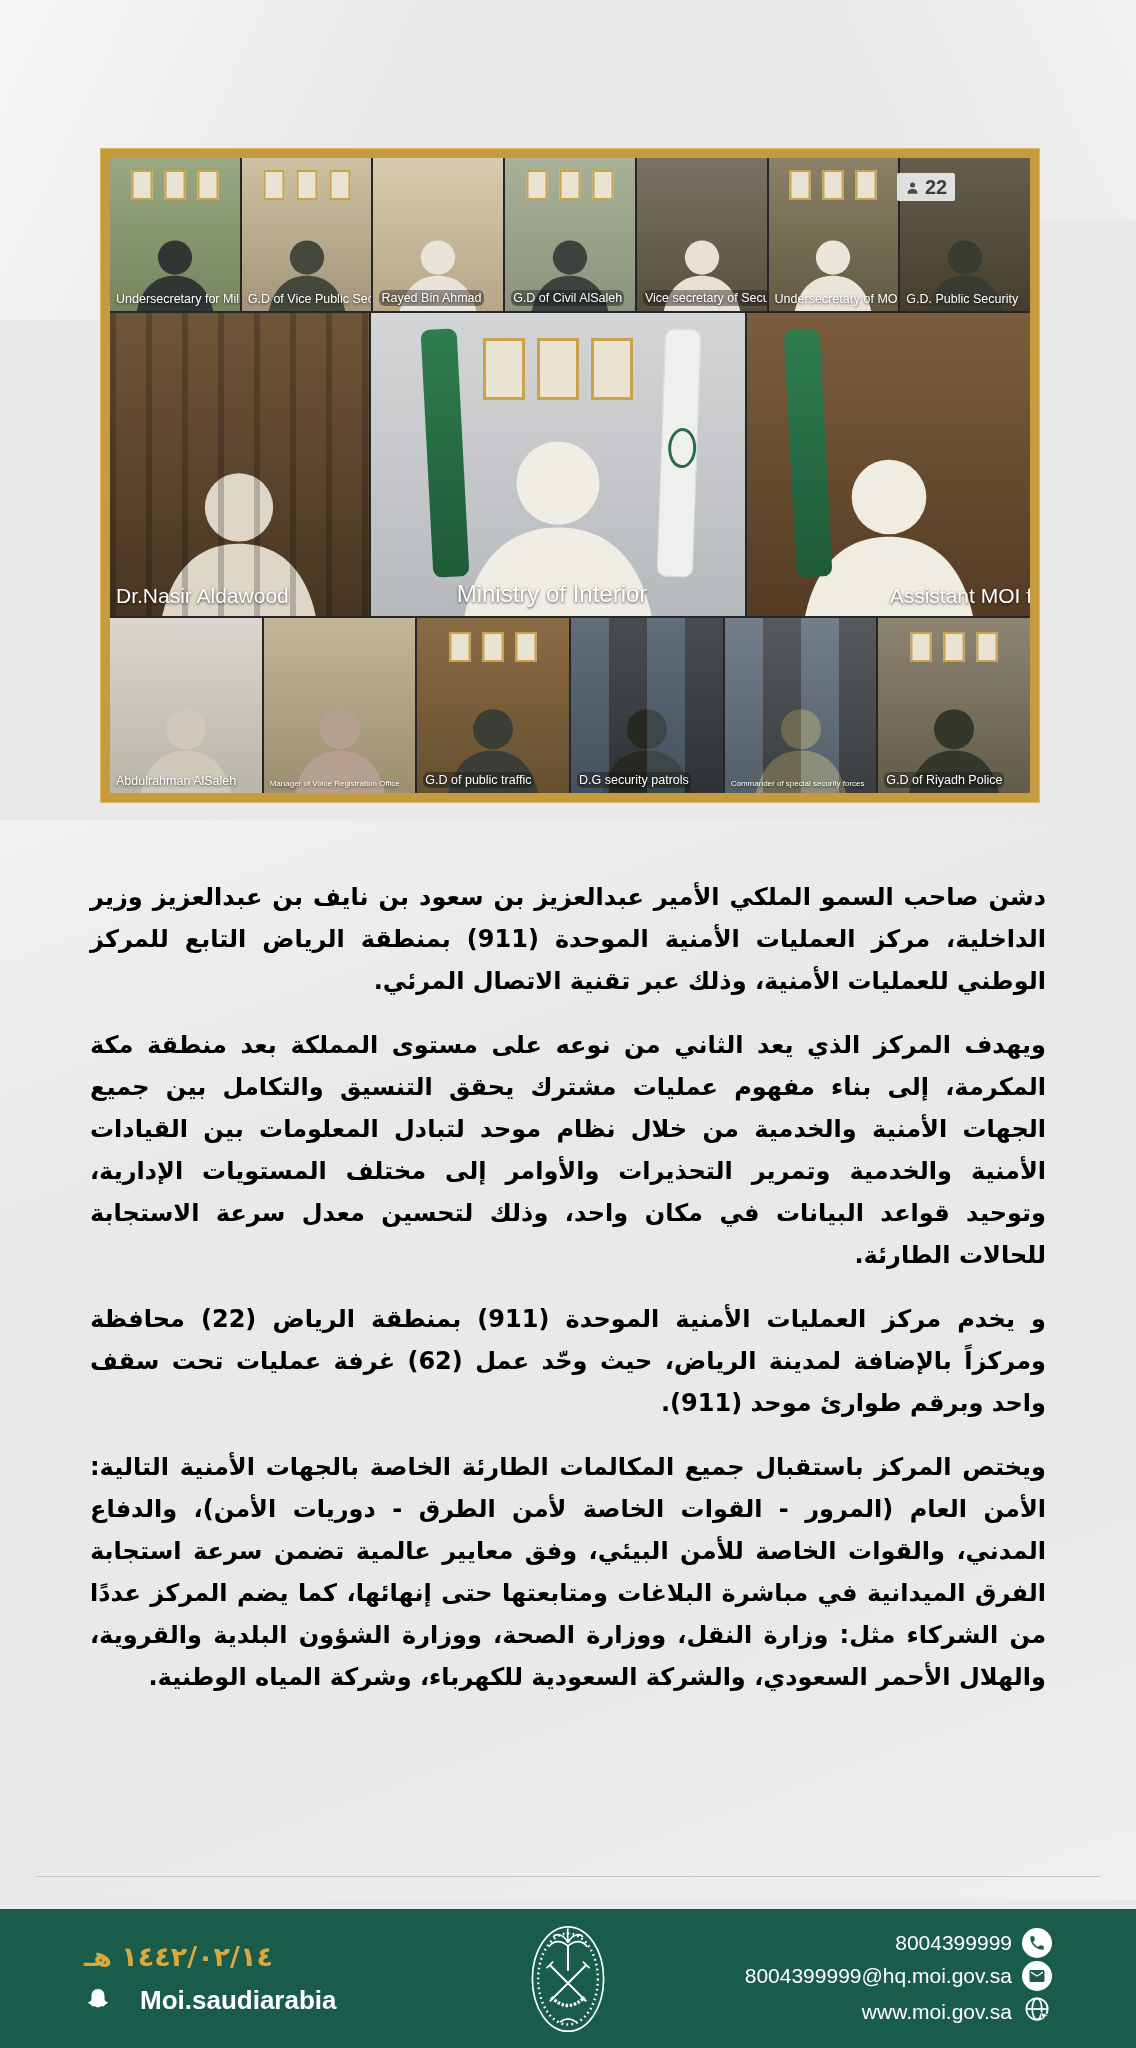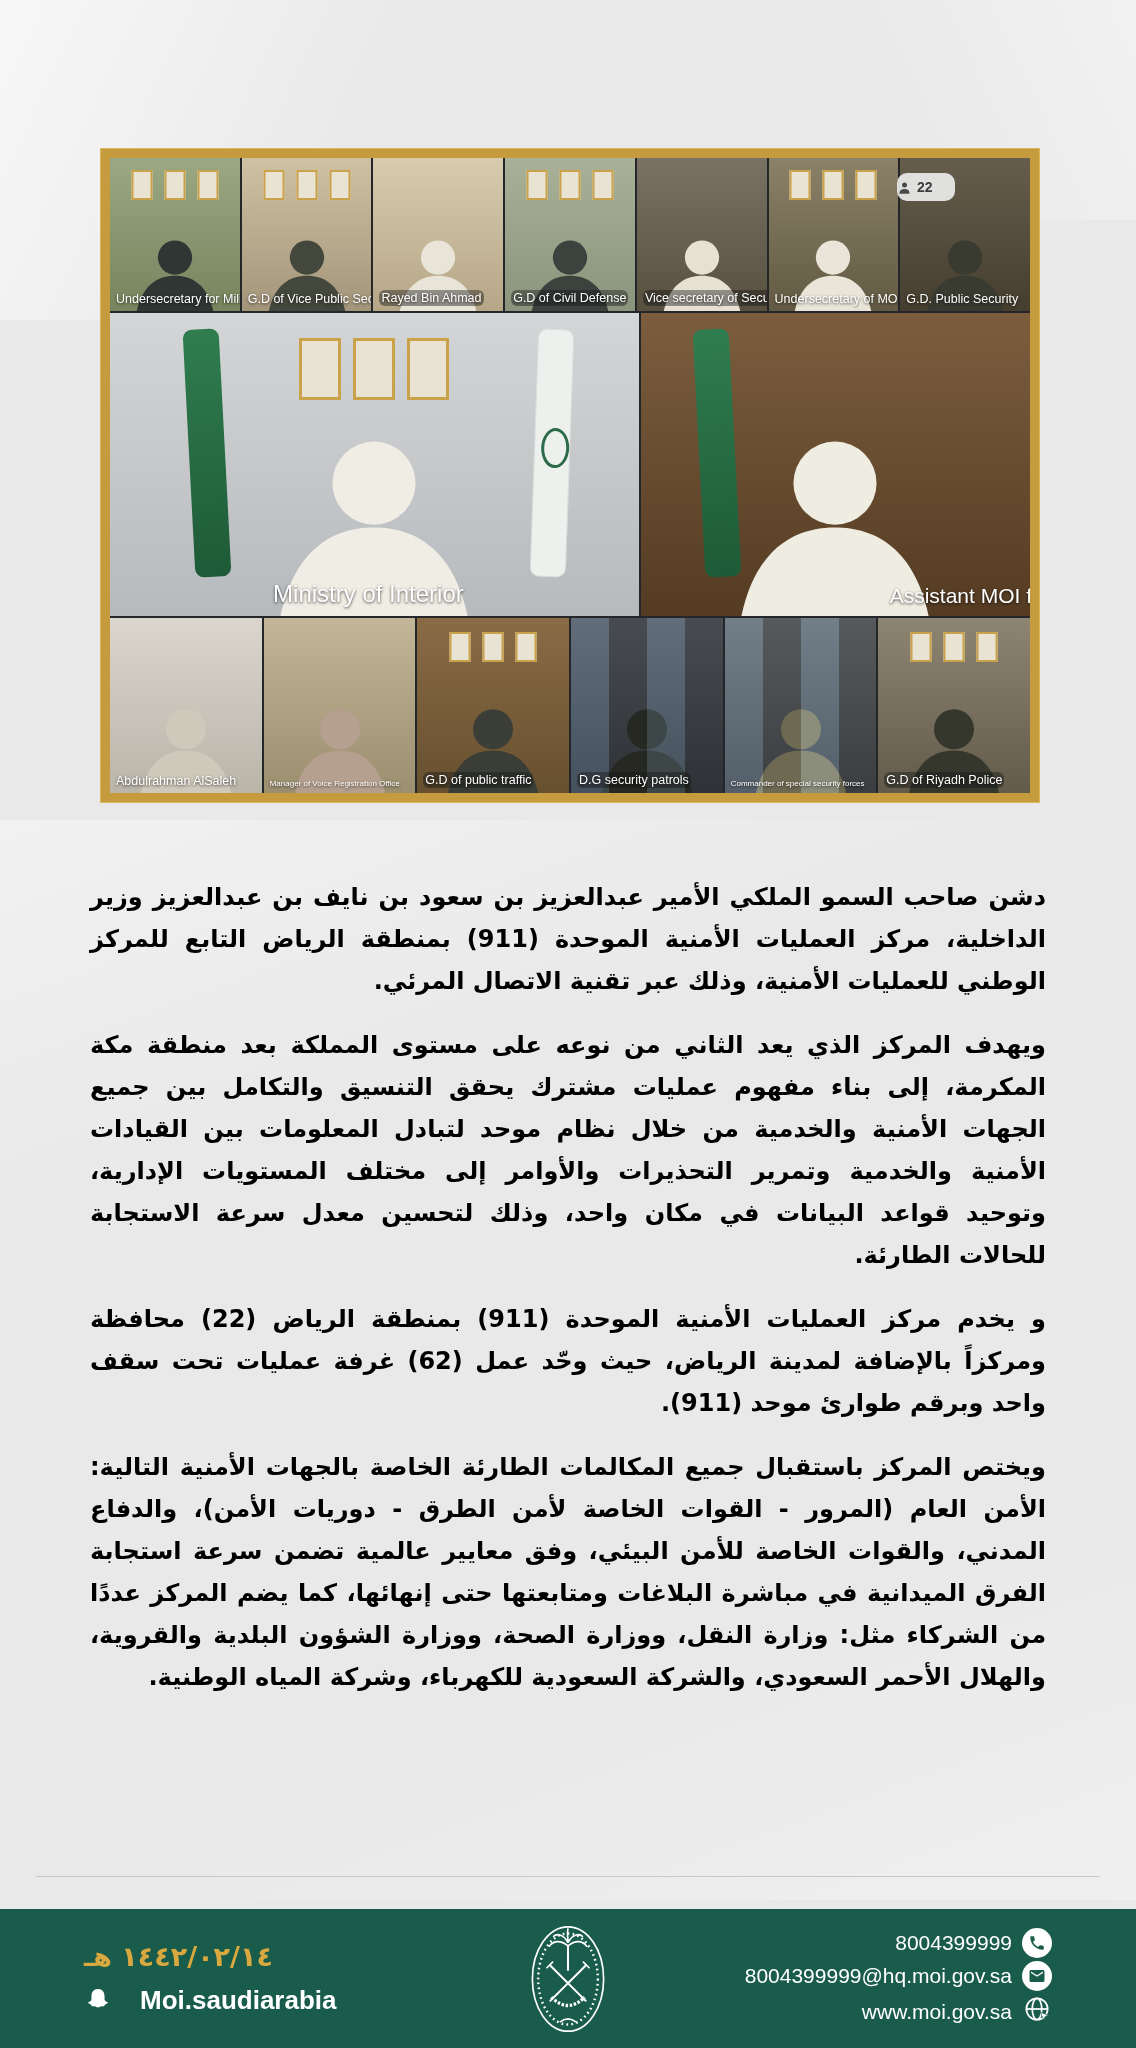--- a/index.html
+++ b/index.html
@@ -29,22 +29,22 @@
   .decor{position:absolute;z-index:1;}
   .decor.frames{top:8%;left:50%;transform:translateX(-50%);display:flex;gap:12px;}
   .decor.frames span{display:block;width:17px;height:26px;border:2px solid #c9a24a;background:#e9e3d4;}
   .vrow1 .decor.frames span{width:36px;height:56px;border-width:3px;}
   .decor.greenflag{left:15%;top:5%;width:36px;height:82%;background:linear-gradient(180deg,#2f7d4f,#1e5a37);border-radius:9px;transform:rotate(-3deg);}
   .decor.whiteflag{right:13%;top:5%;width:36px;height:82%;background:#eef0ee;border-radius:9px;transform:rotate(2deg);box-shadow:inset 0 0 0 1px rgba(0,0,0,.08);}
   .decor.whiteflag::after{content:"";position:absolute;left:7px;top:40%;width:22px;height:34px;border-radius:50%;border:3px solid #2b6b4a;}
   .decor.shelf{inset:0;background:repeating-linear-gradient(90deg,rgba(0,0,0,.2) 0 6px,transparent 6px 36px);}
   .decor.screens{inset:0;background:repeating-linear-gradient(90deg,rgba(130,190,240,.14) 0 38px,rgba(0,0,0,.22) 38px 76px);}
   .pbadge{position:absolute;top:25px;right:85px;width:58px;height:28px;background:rgba(236,236,236,.92);
-          border-radius:10px;display:flex;align-items:center;justify-content:flex-start;gap:5px;z-index:5;
-          color:#3c3c3c;font-family:"Liberation Sans",sans-serif;font-size:14px;font-weight:bold;}
+          border-radius:2px;display:flex;align-items:center;justify-content:center;gap:5px;z-index:5;
+          color:#3c3c3c;font-family:"Liberation Sans",sans-serif;font-size:20px;font-weight:bold;}
 
   
   .article{position:absolute;top:876px;left:90px;right:90px;direction:rtl;text-align:justify;
            color:#000000;font-weight:bold;font-size:24px;line-height:42px;}
   .article p{margin:0 0 22px 0;}
 
   .divider{position:absolute;top:1876px;left:36px;right:36px;height:1px;background:#c7c7c9;}
 
   
   .footer{position:absolute;left:0;right:0;bottom:0;height:139px;background:#1a5c4b;box-sizing:border-box;
@@ -103,21 +103,21 @@
           <div class="tile" style="flex: 1 1 0px; background: linear-gradient(rgb(169, 178, 152), rgb(138, 148, 124));">
             <div class="decor frames">
               <span></span>
               <span></span>
               <span></span>
             </div>
             <svg class="sil" viewBox="0 0 100 70" preserveAspectRatio="xMidYMax meet">
               <circle cx="50" cy="21" r="15" fill="#3c423e"></circle>
               <path d="M16,70 C21,45 35,37 50,37 C65,37 79,45 84,70 Z" fill="#3c423e"></path>
             </svg>
-            <span class="vlabel s chip">G.D of Civil Defense</span>
+            <span class="vlabel s chip">G.D of Civil AlSaleh</span>
           </div>
           <div class="tile" style="flex: 1 1 0px; background: linear-gradient(rgb(122, 114, 100), rgb(87, 80, 63));">
             <svg class="sil" viewBox="0 0 100 70" preserveAspectRatio="xMidYMax meet">
               <circle cx="50" cy="21" r="15" fill="#e6e1d3"></circle>
               <path d="M16,70 C21,45 35,37 50,37 C65,37 79,45 84,70 Z" fill="#e6e1d3"></path>
             </svg>
             <span class="vlabel s chip">Vice secretary of Security Aff</span>
           </div>
           <div class="tile" style="flex: 1 1 0px; background: linear-gradient(rgb(139, 129, 105), rgb(98, 90, 66));">
             <div class="decor frames">
@@ -133,20 +133,28 @@
           </div>
           <div class="tile" style="flex: 1 1 0px; background: linear-gradient(rgb(102, 93, 76), rgb(69, 62, 47));">
             <svg class="sil" viewBox="0 0 100 70" preserveAspectRatio="xMidYMax meet">
               <circle cx="50" cy="21" r="15" fill="#393b31"></circle>
               <path d="M16,70 C21,45 35,37 50,37 C65,37 79,45 84,70 Z" fill="#393b31"></path>
             </svg>
             <span class="vlabel s">G.D. Public Security</span>
           </div>
         </div>
         <div class="vrow vrow1">
+          <div class="tile" style="flex: 29 1 0px; background: linear-gradient(rgb(111, 86, 57), rgb(72, 53, 33));">
+            <div class="decor shelf"></div>
+            <svg class="sil" viewBox="0 0 100 70" preserveAspectRatio="xMidYMax meet">
+              <circle cx="50" cy="21" r="15" fill="#ded7c8"></circle>
+              <path d="M16,70 C21,45 35,37 50,37 C65,37 79,45 84,70 Z" fill="#ded7c8"></path>
+            </svg>
+            <span class="vlabel m">Dr.Nasir Aldawood</span>
+          </div>
           <div class="tile" style="flex: 42 1 0px; background: linear-gradient(rgb(212, 213, 215), rgb(183, 186, 189));">
             <div class="decor frames">
               <span></span>
               <span></span>
               <span></span>
             </div>
             <div class="decor greenflag"></div>
             <div class="decor whiteflag"></div>
             <svg class="sil" viewBox="0 0 100 70" preserveAspectRatio="xMidYMax meet">
               <circle cx="50" cy="21" r="15" fill="#f0ede4"></circle>

